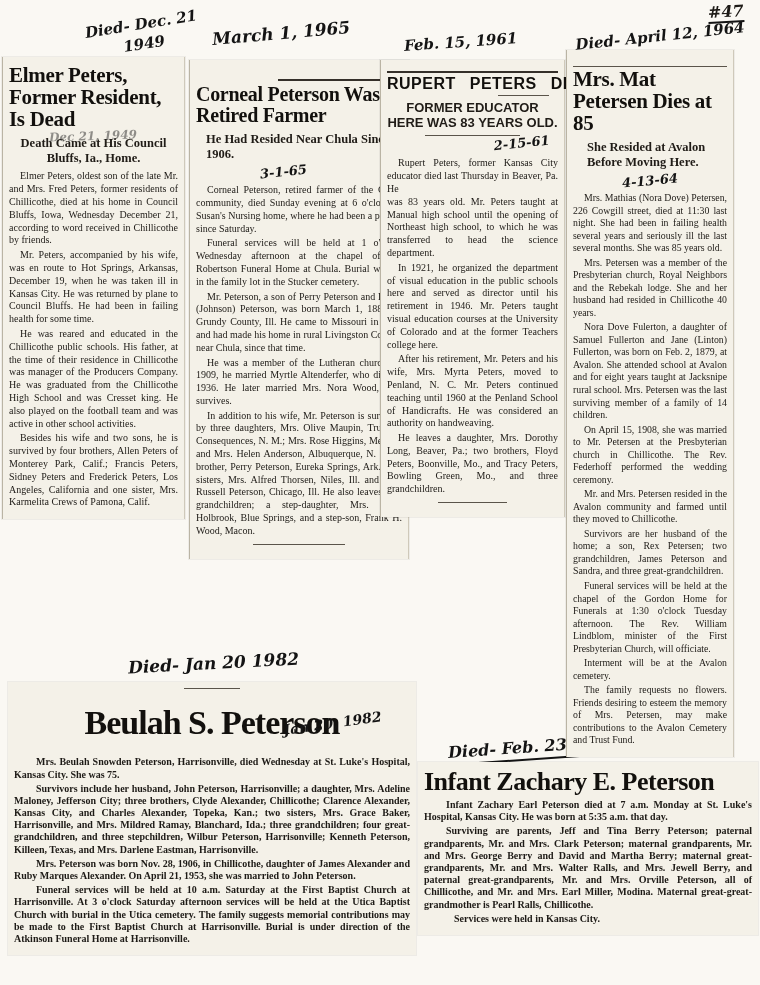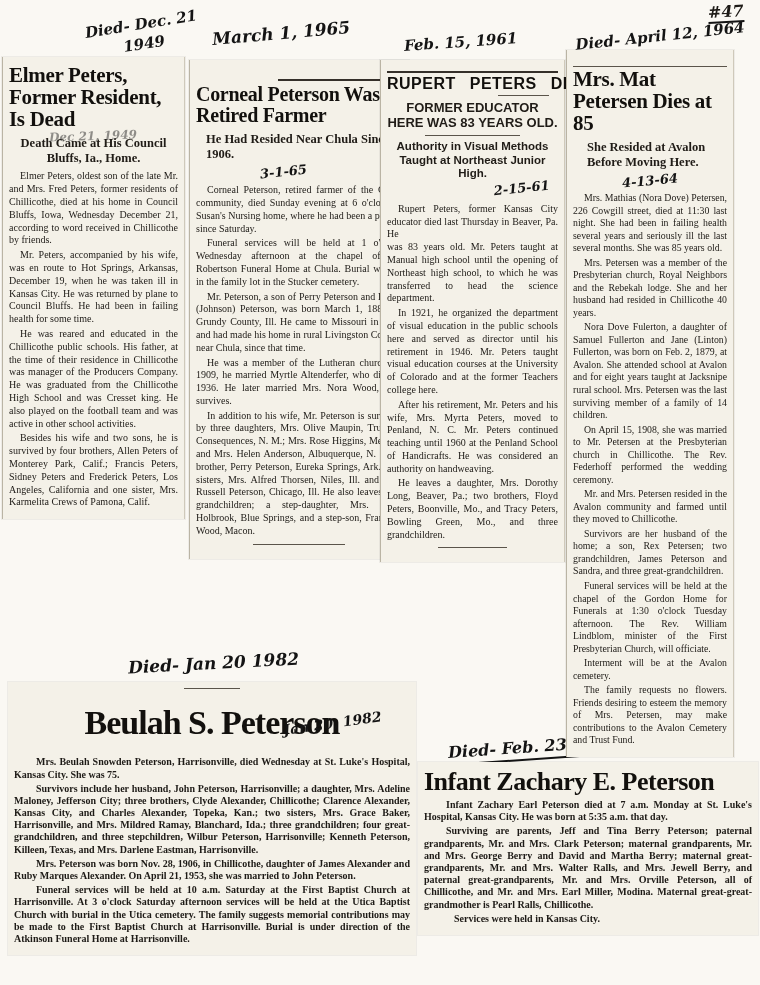--- a/index.html
+++ b/index.html
@@ -97,21 +97,20 @@
     <p class="para">In addition to his wife, Mr. Peterson is survived by three daughters, Mrs. Olive Maupin, Truth or Consequences, N. M.; Mrs. Rose Higgins, Mexico, and Mrs. Helen Anderson, Albuquerque, N. M.; a brother, Perry Peterson, Eureka Springs, Ark.; two sisters, Mrs. Alfred Thorsen, Niles, Ill. and Mrs. Russell Peterson, Chicago, Ill. He also leaves four grandchildren; a step-daughter, Mrs. Mark Holbrook, Blue Springs, and a step-son, Frank H. Wood, Macon.</p>
     <div class="rule-thin" style="width:45%;margin:6px auto;"></div>
   </div>
 
   <div class="clip clip-col sans" style="left:380px;top:60px;width:185px;padding-top:8px;">
     <div class="rule"></div>
     <div class="headline sans" style="font-size:16px;word-spacing:9px;white-space:nowrap;letter-spacing:0.5px;margin:3px 0 2px 0;">RUPERT PETERS DIES</div>
     <div class="rule-thin" style="width:30%;margin-left:65%;"></div>
     <div class="subhead sans" style="font-size:13px;">FORMER EDUCATOR HERE WAS 83 YEARS OLD.</div>
     <div class="rule-thin" style="width:55%;margin:4px auto;"></div>
-    <div class="subhead sans" style="font-size:11.5px;">Authority in Visual Methods Taught at Northeast Junior High.</div>
     <div class="hand" style="position:relative;display:block;text-align:right;margin-right:8px;font-size:13px;transform:rotate(-6deg);">2-15-61</div>
     <p class="para" style="font-family:'Liberation Serif',serif;margin-bottom:0;">Rupert Peters, former Kansas City educator died last Thursday in Beaver, Pa. He</p>
     <div style="font-family:'Liberation Serif',serif;">
       <p class="para" style="text-indent:0;">was 83 years old. Mr. Peters taught at Manual high school until the opening of Northeast high school, to which he was transferred to head the science department.</p>
       <div style="clear:both;"></div>
     </div>
     <p class="para" style="font-family:'Liberation Serif',serif;">In 1921, he organized the department of visual education in the public schools here and served as director until his retirement in 1946. Mr. Peters taught visual education courses at the University of Colorado and at the former Teachers college here.</p>
     <p class="para" style="font-family:'Liberation Serif',serif;">After his retirement, Mr. Peters and his wife, Mrs. Myrta Peters, moved to Penland, N. C. Mr. Peters continued teaching until 1960 at the Penland School of Handicrafts. He was considered an authority on handweaving.</p>
     <p class="para" style="font-family:'Liberation Serif',serif;">He leaves a daughter, Mrs. Dorothy Long, Beaver, Pa.; two brothers, Floyd Peters, Boonville, Mo., and Tracy Peters, Bowling Green, Mo., and three grandchildren.</p>
     <div class="rule-thin" style="width:40%;margin:6px auto;"></div>

